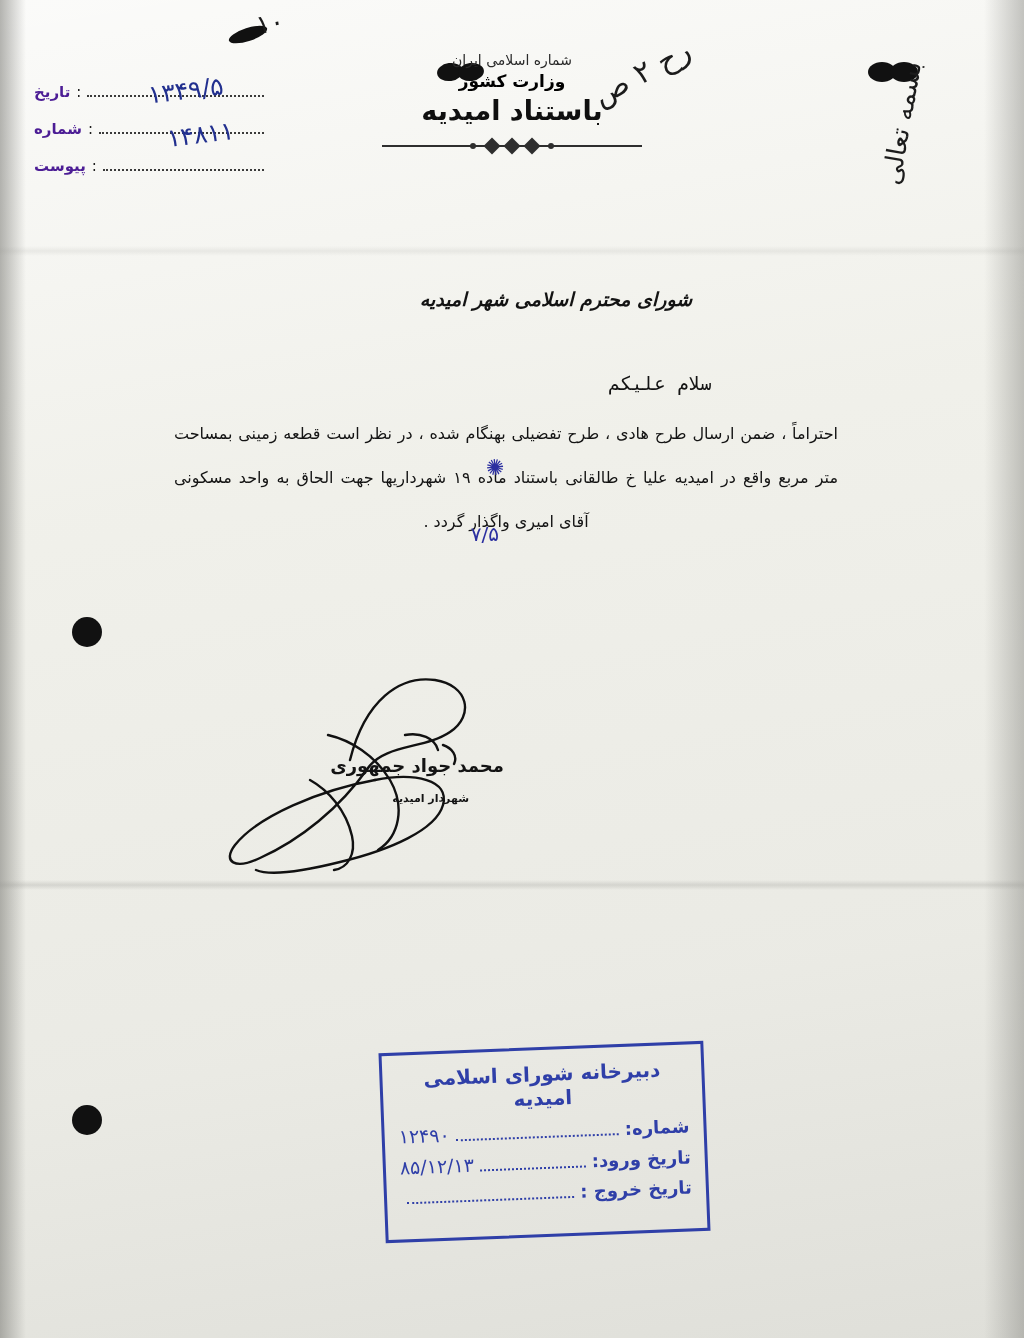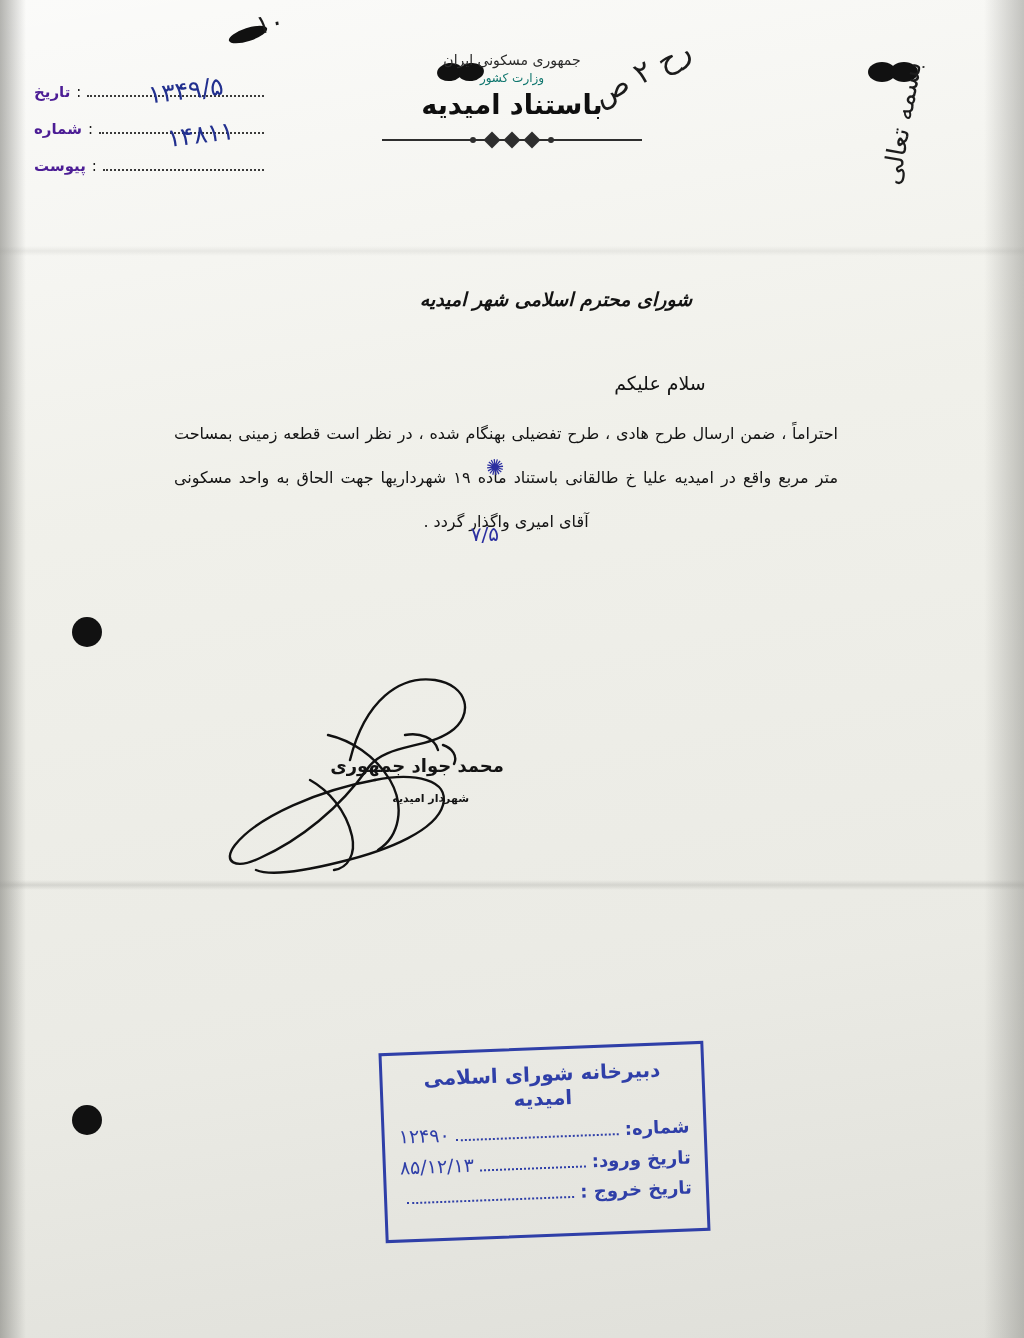--- a/index.html
+++ b/index.html
@@ -52,23 +52,23 @@
     right: 0;
     text-align: center;
   }
   .hdr-line1 {
     font-size: 14px;
     letter-spacing: 0.2px;
     color: #2a2a2a;
     margin-bottom: 3px;
   }
   .hdr-line2 {
-    font-size: 12px;
-    font-weight: normal;
-    color: #0f766e;
+    font-size: 17px;
+    font-weight: bold;
+    color: #000000;
     margin-bottom: 4px;
   }
   .hdr-line3 {
     font-size: 17px;
     color: #141414;
     margin-bottom: 6px;
   }
   .hdr-line4 {
     font-size: 27px;
     font-weight: bold;
@@ -216,20 +216,21 @@
   .greeting {
     position: absolute;
     top: 372px;
     right: 0;
     width: 812px;
     text-align: center;
     padding-left: 84px;
     box-sizing: border-box;
     font-size: 19px;
     color: #131313;
+    font-family: Liberation Mono, monospace;
   }
   .body-text {
     position: absolute;
     top: 412px;
     right: 186px;
     width: 664px;
     text-align: justify;
     text-align-last: center;
     font-size: 16px;
     line-height: 44px;
@@ -327,21 +328,21 @@
 
   <div class="blob blob-a"></div>
   <div class="blob blob-b"></div>
   <div class="blob blob-c"></div>
   <div class="blob blob-d"></div>
   <div class="blob blob-e"></div>
   <div class="blob blob-f"></div>
   <div class="blob blob-g"></div>
 
   <div class="header">
-    <div class="hdr-line1">جمهوری مسکونی ایران</div>
+    <div class="hdr-line1">شماره اسلامی ایران</div>
     <div class="hdr-line2">وزارت کشور</div>
     <div class="hdr-line4">باستناد امیدیه</div>
     <div class="hdr-rule">
       <span class="dot p1"></span>
       <span class="diamond d1"></span>
       <span class="diamond d2"></span>
       <span class="diamond d3"></span>
       <span class="dot p2"></span>
     </div>
   </div>

